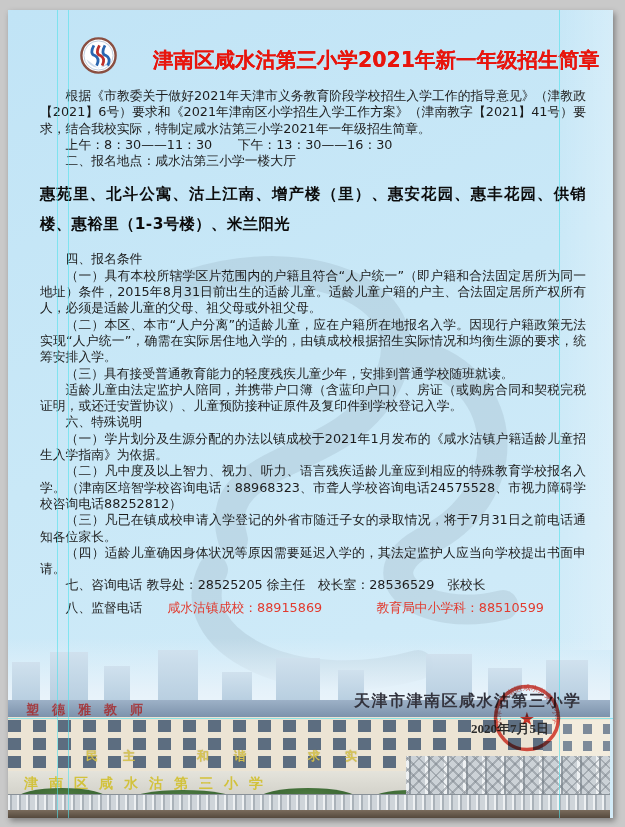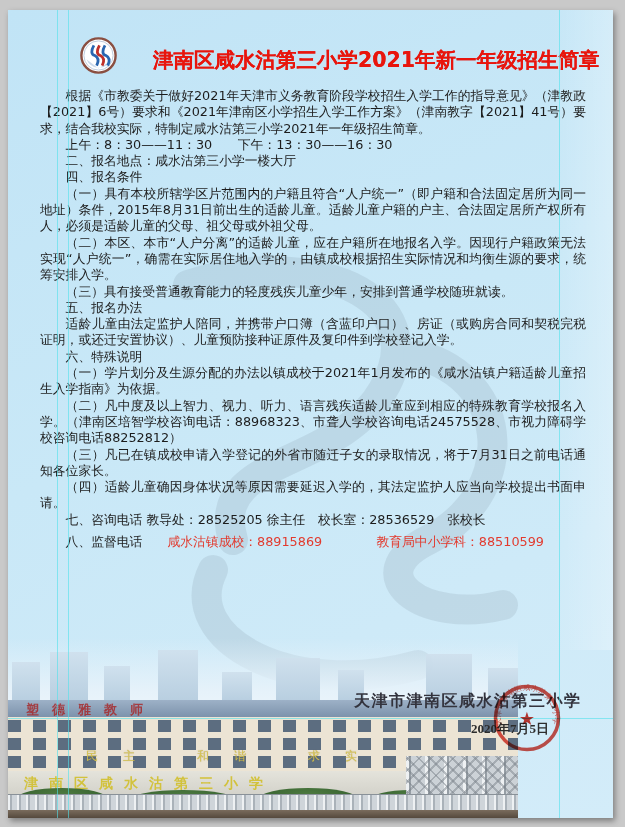--- a/index.html
+++ b/index.html
@@ -37,38 +37,38 @@
   .textcol p{margin:0;text-indent:2em;}
   p.catchment{
     text-indent:0;margin:10px 0 12px;
     font-size:15.4px;font-weight:bold;line-height:30px;letter-spacing:.4px;color:#0c0c0c;
   }
   p.contact2{margin-top:6px;}
   .red{color:#e23a2e;margin-left:21px;}
   .gap{display:inline-block;width:2.6em;}
 
   
-  .photo{position:absolute;left:0;top:628px;width:510px;height:180px;overflow:hidden;z-index:1;}
+  .photo{position:absolute;left:0;top:628px;width:602px;height:180px;overflow:hidden;z-index:1;}
   .sky{position:absolute;left:0;top:0;width:100%;height:100%;
     background:linear-gradient(rgba(231,244,251,0) 0%,#e6f2fa 30%,#eef6fc 45%,#e8f2f9 60%);}
   .tower{position:absolute;background:linear-gradient(rgba(207,224,237,.92),rgba(182,205,223,.95));}
   .roof{position:absolute;left:0;top:62px;width:100%;height:17px;
     background:linear-gradient(#9db1c7,#7d93ac);}
   .roof-slogan{position:absolute;left:18px;top:63px;z-index:2;white-space:nowrap;
     font-size:13px;font-weight:bold;letter-spacing:13px;color:rgba(168,32,32,.78);filter:blur(.4px);}
   .facade{position:absolute;left:0;top:79px;width:100%;height:54px;
     background:
       repeating-linear-gradient(0deg,#ece4d4 0 3px,rgba(0,0,0,0) 3px 15px,#ece4d4 15px 18px),
       repeating-linear-gradient(90deg,#5c6d80 0 13px,#ece4d4 13px 25px);}
   .facade-right{position:absolute;left:535px;top:82px;width:70px;height:52px;
     background:
       repeating-linear-gradient(0deg,#f3ecdd 0 4px,rgba(0,0,0,0) 4px 14px,#f3ecdd 14px 17px),
       repeating-linear-gradient(90deg,#7d8a99 0 9px,#f3ecdd 9px 20px);}
   .facade-slogan{position:absolute;left:78px;top:110px;z-index:2;white-space:nowrap;
-    font-size:12px;font-weight:normal;letter-spacing:25px;color:rgba(216,197,80,.95);
+    font-size:12px;font-weight:bold;letter-spacing:25px;color:rgba(216,197,80,.95);
     text-shadow:0 0 1px rgba(110,92,18,.45);}
   .wall{position:absolute;left:0;top:133px;width:100%;height:40px;
     background:linear-gradient(#e4e3db,#c8c7bf);}
   .wall-text{position:absolute;left:16px;top:137px;z-index:2;white-space:nowrap;
     font-size:14px;font-weight:bold;letter-spacing:11px;color:#d2c135;opacity:.95;}
   .bush{position:absolute;z-index:3;border-radius:50%;
     background:radial-gradient(ellipse at 50% 30%,#4d7a40,#2f5a2b);}
   .gate{position:absolute;left:398px;top:118px;width:207px;height:56px;z-index:3;
     background:
       repeating-linear-gradient(45deg,rgba(0,0,0,0) 0 6px,rgba(118,126,134,.45) 6px 8px),
@@ -113,25 +113,25 @@
     <path d="M 15 9 q -5 9 1 11 q 6 3 2 11" fill="none" stroke="#2a66b0" stroke-width="3"></path>
     <path d="M 21 9 q -5 9 1 11 q 6 3 2 11" fill="none" stroke="#c03028" stroke-width="3"></path>
     <path d="M 27 9 q -5 9 1 11 q 6 3 2 11" fill="none" stroke="#2a66b0" stroke-width="3"></path>
   </svg>
   <div class="title">津南区咸水沽第三小学2021年新一年级招生简章</div>
 
   <div class="textcol">
     <p>根据《市教委关于做好2021年天津市义务教育阶段学校招生入学工作的指导意见》（津教政【2021】6号）要求和《2021年津南区小学招生入学工作方案》（津南教字【2021】41号）要求，结合我校实际，特制定咸水沽第三小学2021年一年级招生简章。</p>
     <p>上午：8：30——11：30　　下午：13：30——16：30</p>
     <p>二、报名地点：咸水沽第三小学一楼大厅</p>
+    <p class="catchment">惠苑里、北斗公寓、沽上江南、增产楼（里）、惠安花园、惠丰花园、供销楼、惠裕里（1-3号楼）、米兰阳光</p>
     <p>四、报名条件</p>
     <p>（一）具有本校所辖学区片范围内的户籍且符合“人户统一”（即户籍和合法固定居所为同一地址）条件，2015年8月31日前出生的适龄儿童。适龄儿童户籍的户主、合法固定居所产权所有人，必须是适龄儿童的父母、祖父母或外祖父母。</p>
     <p>（二）本区、本市“人户分离”的适龄儿童，应在户籍所在地报名入学。因现行户籍政策无法实现“人户统一”，确需在实际居住地入学的，由镇成校根据招生实际情况和均衡生源的要求，统筹安排入学。</p>
     <p>（三）具有接受普通教育能力的轻度残疾儿童少年，安排到普通学校随班就读。</p>
-    <p>五、报名办法</p>
     <p>适龄儿童由法定监护人陪同，并携带户口簿（含蓝印户口）、房证（或购房合同和契税完税证明，或还迁安置协议）、儿童预防接种证原件及复印件到学校登记入学。</p>
     <p>六、特殊说明</p>
     <p>（一）学片划分及生源分配的办法以镇成校于2021年1月发布的《咸水沽镇户籍适龄儿童招生入学指南》为依据。</p>
     <p>（二）凡中度及以上智力、视力、听力、语言残疾适龄儿童应到相应的特殊教育学校报名入学。（津南区培智学校咨询电话：88968323、市聋人学校咨询电话24575528、市视力障碍学校咨询电话88252812）</p>
     <p>（三）凡已在镇成校申请入学登记的外省市随迁子女的录取情况，将于7月31日之前电话通知各位家长。</p>
     <p>（四）适龄儿童确因身体状况等原因需要延迟入学的，其法定监护人应当向学校提出书面申请。</p>
     <p>七、咨询电话 教导处：28525205 徐主任　校长室：28536529　张校长</p>
     <p class="contact2"><span>八、监督电话</span>&nbsp;<span class="red">咸水沽镇成校：88915869</span><span class="gap"></span><span class="red">教育局中小学科：88510599</span></p>
   </div>
 

